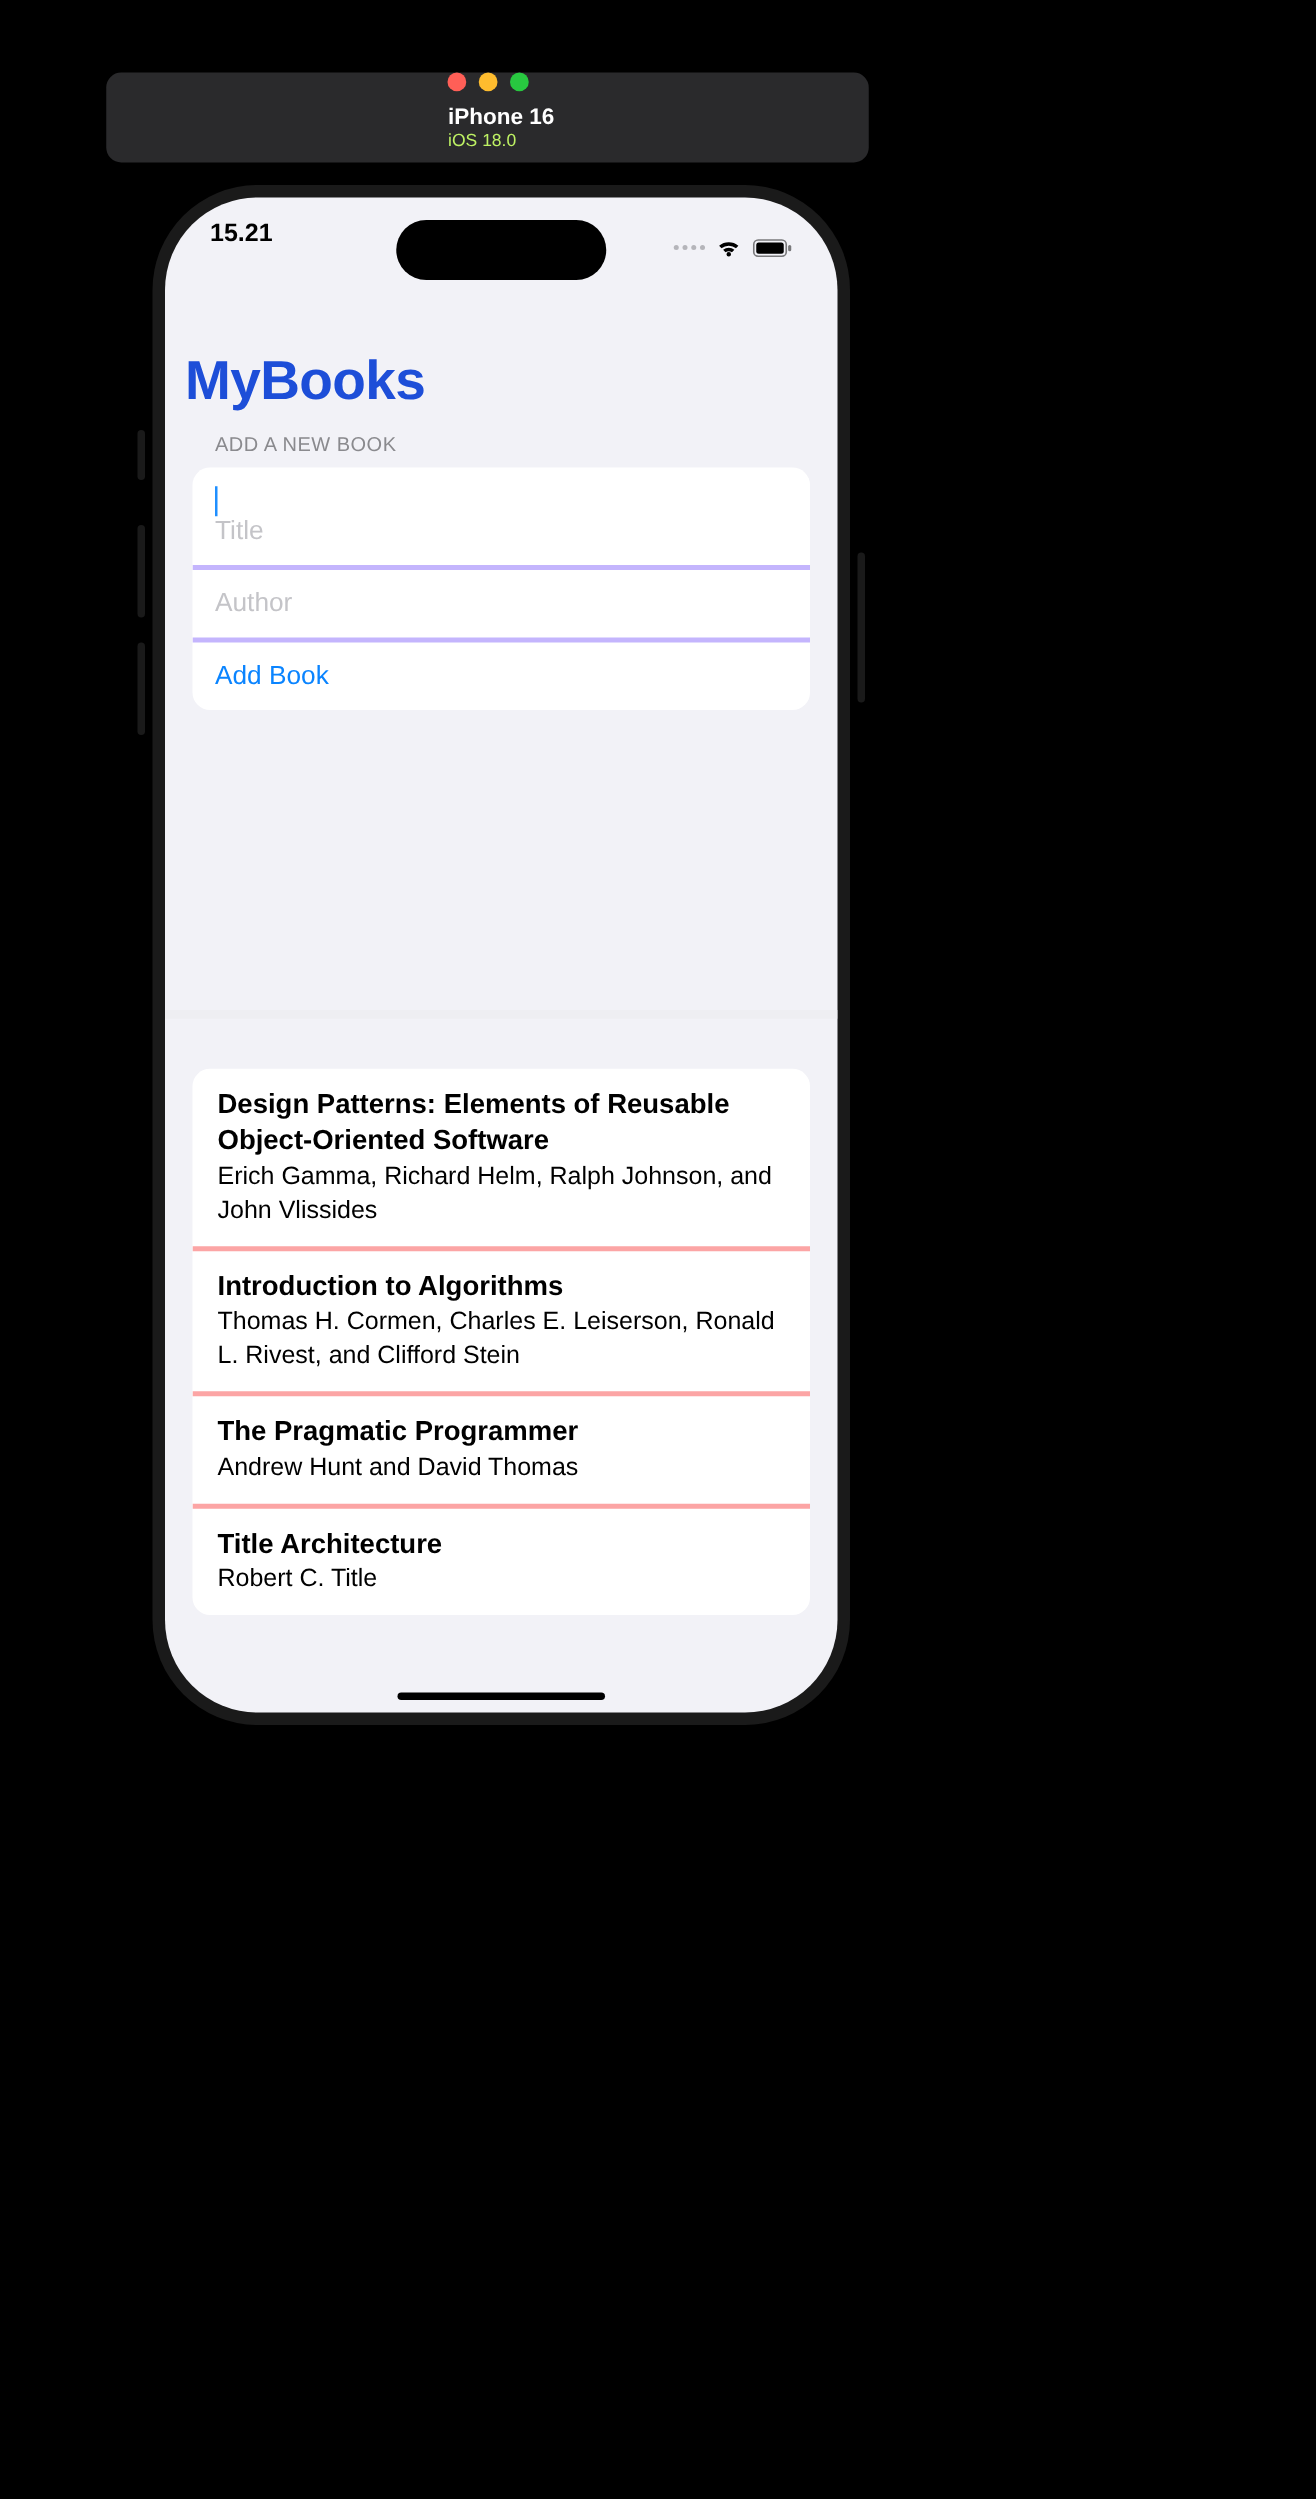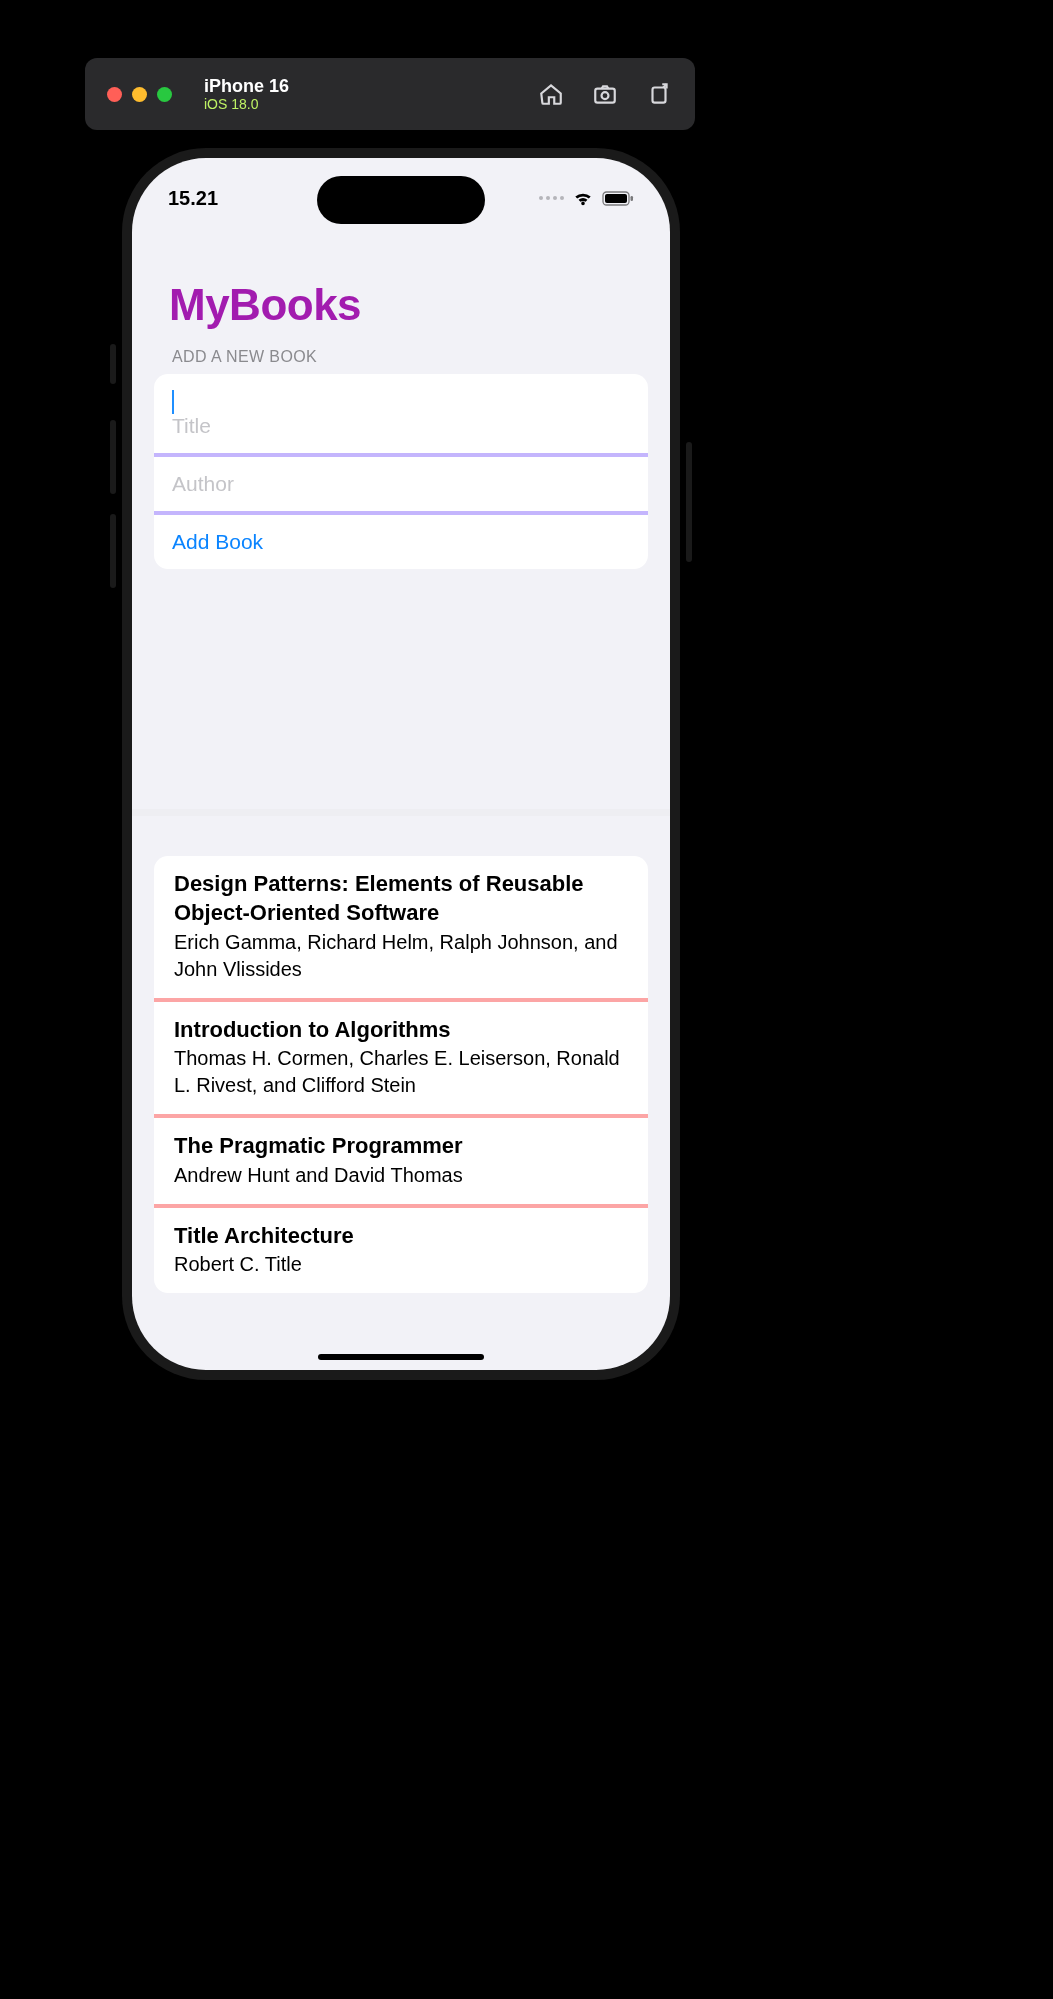--- a/index.html
+++ b/index.html
@@ -17,20 +17,21 @@
     top: 58px;
     left: 85px;
     width: 610px;
     height: 72px;
     background: #2a2a2c;
     border-radius: 12px;
     display: flex;
     align-items: center;
     padding: 0 22px;
     gap: 10px;
+    flex-direction: column;
   }
   .traffic-lights { display:flex; gap:10px; align-items:center; }
   .tl { width:15px; height:15px; border-radius:50%; }
   .tl-red    { background:#ff5f57; }
   .tl-yellow { background:#febc2e; }
   .tl-green  { background:#28c840; }
   .sim-title-block { margin-left:22px; color:#fff; line-height:1.15; }
   .sim-title { font-size:18px; font-weight:600; color:#fff; }
   .sim-sub   { font-size:14px; color:#bef264; }
   .sim-spacer{ flex:1; }
@@ -81,39 +82,38 @@
     height:48px;
     background:#000;
     border-radius:28px;
     z-index:5;
   }
 
   
   .status-bar {
     height:62px;
     display:flex;
-    align-items:center;
     justify-content:space-between;
     padding:18px 36px 0;
     font-size:20px;
     font-weight:600;
     color:#000;
   }
   .status-right { display:flex; align-items:center; gap:8px; }
   .signal-dots { display:flex; gap:3px; align-items:flex-end; }
   .signal-dots span { width:4px; height:4px; background:#b5b5ba; border-radius:50%; }
   .wifi-icon svg, .battery svg { display:block; }
 
   
   .page-title {
     font-size:44px;
     font-weight:800;
     letter-spacing:-0.5px;
-    color:#a21caf;
-    padding:60px 37px 18px;
+    color:#1d4ed8;
+    padding:60px 16px 18px;
   }
 
   
   .section-header {
     font-size:16px;
     font-weight:400;
     color:#8a8a8e;
     padding:0 40px 8px;
     letter-spacing:0.4px;
   }

